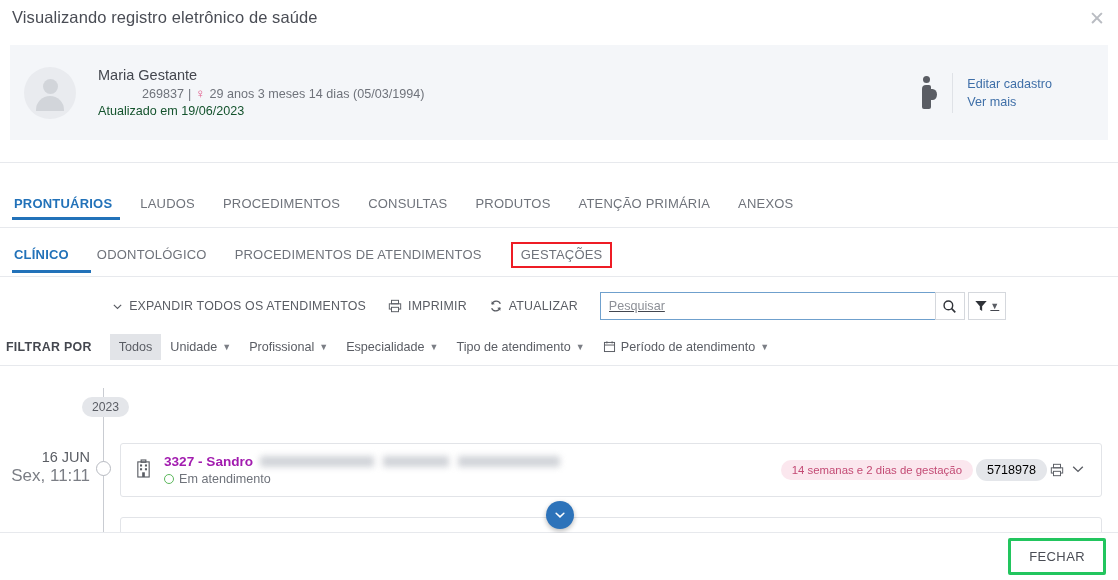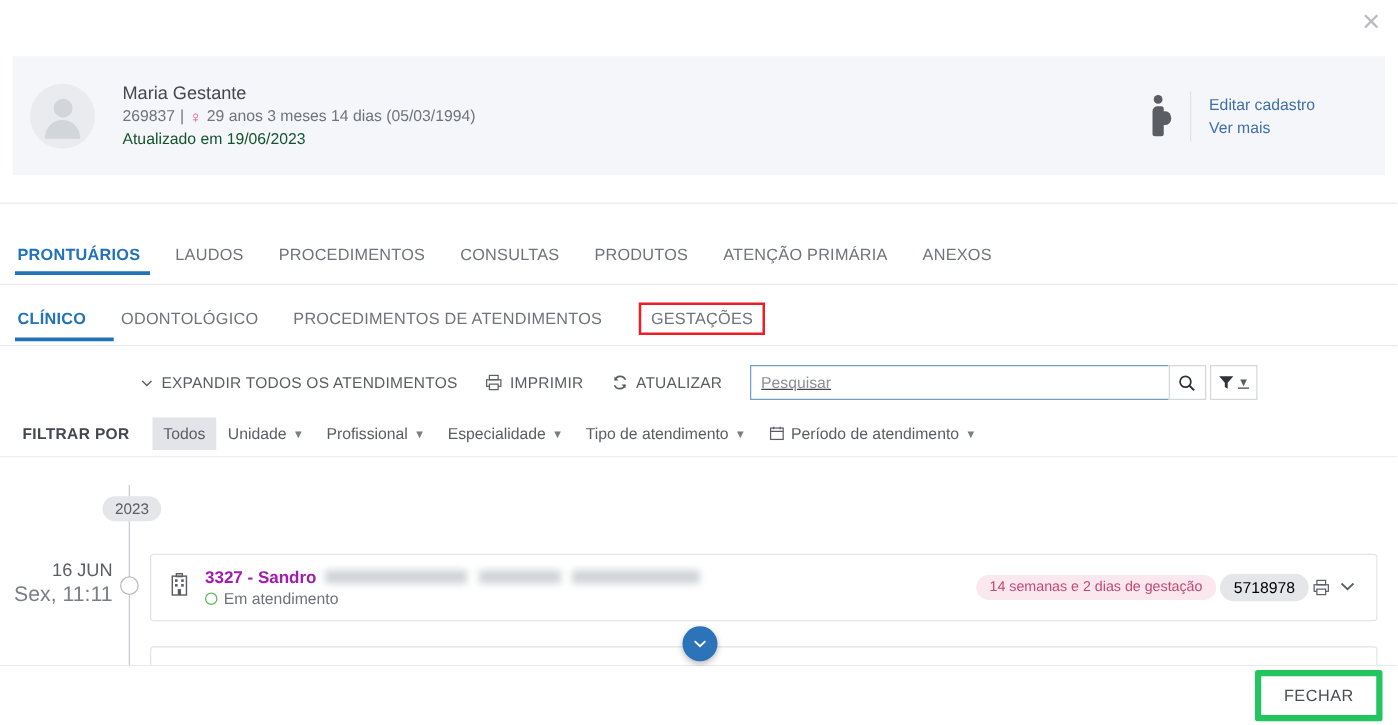--- a/index.html
+++ b/index.html
@@ -88,22 +88,23 @@
   .patient-name {
     font-size: 14.5px;
     color: #44474f;
     margin-bottom: 3px;
   }
   .patient-meta {
     font-size: 12.6px;
     color: #6f737b;
     margin-bottom: 3px;
     display: flex;
-    align-items: flex-start;
+    align-items: center;
     gap: 4px;
+    margin-left: 44px;
   }
   .patient-meta .sex {
     color: #e05a8a;
     font-size: 13.5px;
   }
   .patient-updated {
     font-size: 12.6px;
     color: #14532d;
   }
   .patient-actions {
@@ -290,21 +291,21 @@
   .filter-btn .cv { font-size: 9px; color: #5a5d64; }
 
   
   .filter-row {
     position: absolute;
     top: 331px; left: 0;
     width: 1118px;
     height: 31px;
     display: flex;
     align-items: center;
-    padding-left: 18px;
+    padding-left: 6px;
   }
   .filter-label {
     font-size: 12.4px;
     font-weight: bold;
     color: #44474f;
     letter-spacing: .3px;
     margin-right: 18px;
   }
   .filter-chip {
     font-size: 12.6px;
@@ -469,37 +470,38 @@
     bottom: 0; left: 0;
     width: 1118px;
     height: 47px;
     display: flex;
     align-items: center;
     justify-content: flex-end;
     padding-right: 12px;
     background: #fff;
   }
   .btn-fechar {
-    border: 5px solid #22c55e;
+    border: 3px solid #22c55e;
     background: #fff;
     color: #4a4d55;
     font-size: 13px;
     letter-spacing: .4px;
     padding: 8px 18px;
     cursor: pointer;
     font-family: "Liberation Sans", sans-serif;
     border-radius: 2px;
   }
 </style>
 </head>
 <body>
 
 <div class="app">
 
   <div class="titlebar">
+    <div class="titlebar-text">Visualizando registro eletrônico de saúde</div>
     <div class="close-x">✕</div>
   </div>
 
   <div class="patient-bar">
     <div class="avatar">
       <div class="head"></div>
       <div class="body"></div>
     </div>
     <div class="patient-info">
       <div class="patient-name">Maria Gestante</div>

